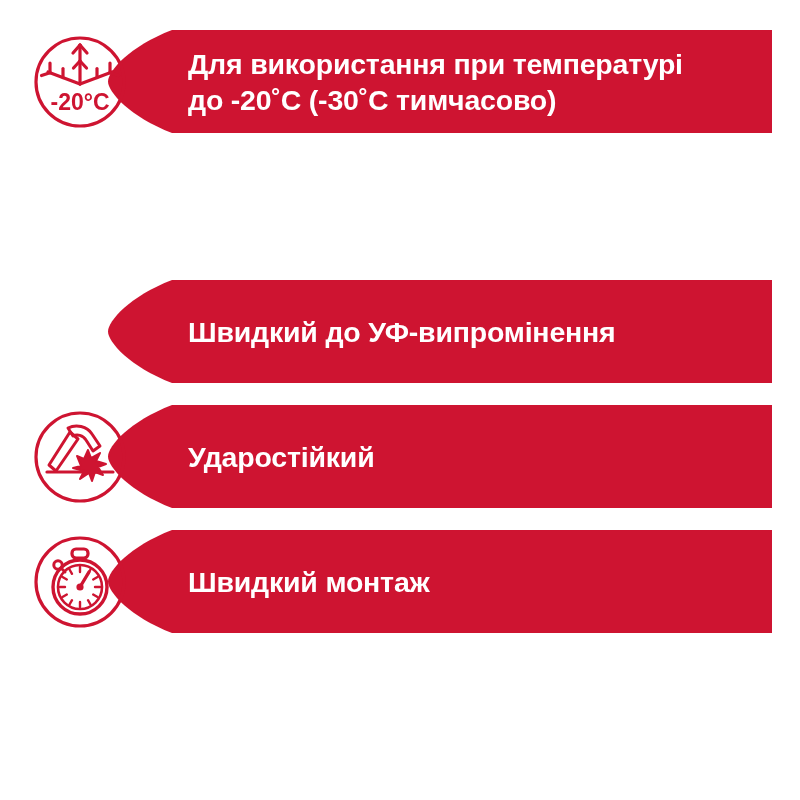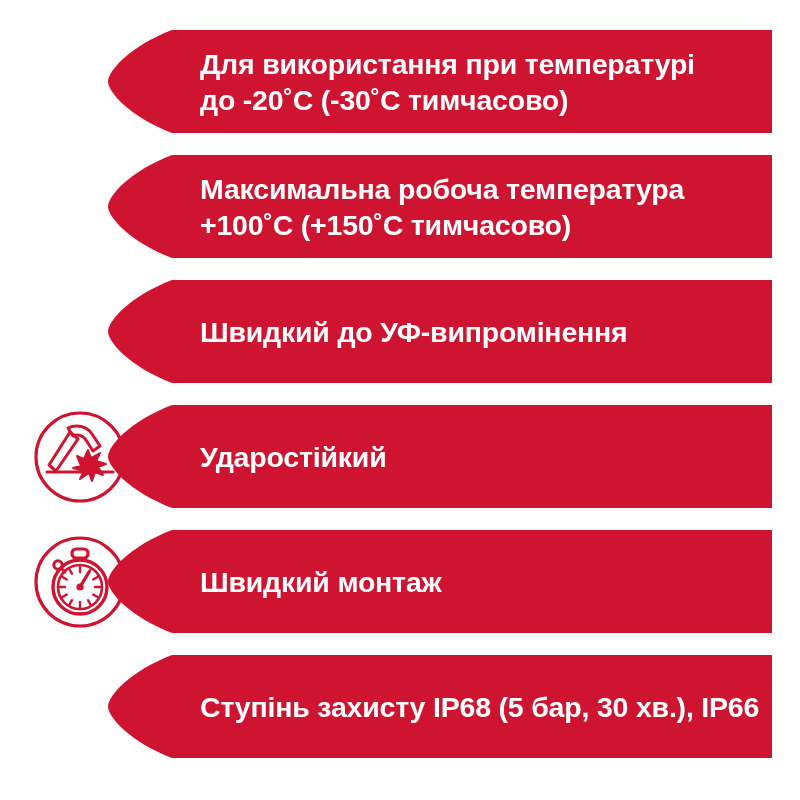--- a/index.html
+++ b/index.html
@@ -36,21 +36,21 @@
     top: 0;
     width: 664px;
     height: 103px;
     background: #ce1431;
     -webkit-clip-path: path('M 64,0 L 664,0 L 664,103 L 64,103 C 22,87 0,62 0,51.5 C 0,41 22,16 64,0 Z');
     clip-path: path('M 64,0 L 664,0 L 664,103 L 64,103 C 22,87 0,62 0,51.5 C 0,41 22,16 64,0 Z');
   }
 
   .banner-label {
     position: absolute;
-    left: 92px;
+    left: 80px;
     top: 0;
     width: 560px;
     height: 103px;
     display: flex;
     flex-direction: column;
     justify-content: center;
     color: #ffffff;
     font-family: "Liberation Sans", sans-serif;
     font-weight: bold;
     font-size: 28.5px;
@@ -76,27 +76,44 @@
 </head>
 <body>
 
 <div class="infographic">
 
   <div class="feature-row" style="top:30px">
     <div class="banner">
       <div class="banner-label">Для використання при температурі
 до -20˚C (-30˚C тимчасово)</div>
     </div>
+    <div class="icon-badge">
+      <svg viewBox="0 0 96 96" xmlns="http://www.w3.org/2000/svg">
+        <circle cx="48" cy="48" r="44" fill="none" stroke="#ce1431" stroke-width="3.2"></circle>
+        <g fill="none" stroke="#ce1431" stroke-width="3.2" stroke-linecap="round">
+          <line x1="48" y1="11" x2="48" y2="50"></line>
+          <line x1="48" y1="11" x2="41" y2="19"></line>
+          <line x1="48" y1="11" x2="55" y2="19"></line>
+          <line x1="48" y1="27" x2="41.5" y2="34"></line>
+          <line x1="48" y1="27" x2="54.5" y2="34"></line>
+          <line x1="48" y1="50" x2="16" y2="38"></line>
+          <line x1="18" y1="38.7" x2="18" y2="29"></line>
+          <line x1="18" y1="38.7" x2="9.5" y2="41.5"></line>
+          <line x1="31" y1="43.6" x2="31" y2="34.5"></line>
+          <line x1="48" y1="50" x2="80" y2="38"></line>
+          <line x1="78" y1="38.7" x2="78" y2="29"></line>
+          <line x1="78" y1="38.7" x2="86.5" y2="41.5"></line>
+          <line x1="65" y1="43.6" x2="65" y2="34.5"></line>
+        </g>
+        <text x="48" y="76" text-anchor="middle" fill="#ce1431" font-family="Liberation Sans, sans-serif" font-size="23" font-weight="bold">-20°C</text>
+      </svg>
+    </div>
   </div>
 
   <div class="feature-row" style="top:155px">
-    <div class="banner">
-      <div class="banner-label">Максимальна робоча температура
-+100˚C (+150˚C тимчасово)</div>
-    </div>
   </div>
 
   <div class="feature-row" style="top:280px">
     <div class="banner">
       <div class="banner-label">Швидкий до УФ-випромінення</div>
     </div>
   </div>
 
   <div class="feature-row" style="top:530px">
     <div class="banner">
@@ -141,18 +158,15 @@
         <circle cx="48" cy="48" r="44" fill="none" stroke="#ce1431" stroke-width="3.2"></circle>
         <path d="M 36,19 C 44,15 55,17 60,25 L 68,37 L 61,42 L 54,31 C 51,26 45,25 41,27 Z" fill="none" stroke="#ce1431" stroke-width="3" stroke-linejoin="round"></path>
         <path d="M 38,23 L 46,30 L 24,62 L 17,56 Z" fill="none" stroke="#ce1431" stroke-width="3" stroke-linejoin="round"></path>
         <path d="M 56,41 L 52,50 L 45,47 L 49,57 L 41,59 L 52,62 L 48,70 L 57,64 L 60,72 L 63,63 L 71,66 L 66,58 L 74,55 L 64,52 L 68,44 L 59,49 Z" fill="#ce1431" stroke="#ce1431" stroke-width="2" stroke-linejoin="round"></path>
         <line x1="15" y1="63" x2="81" y2="63" stroke="#ce1431" stroke-width="3.2" stroke-linecap="round"></line>
       </svg>
     </div>
   </div>
 
   <div class="feature-row" style="top:655px">
-    <div class="banner">
-      <div class="banner-label">Ступінь захисту IP68 (5 бар, 30 хв.), IP66</div>
-    </div>
   </div>
 
 </div>
 
 </body></html>

